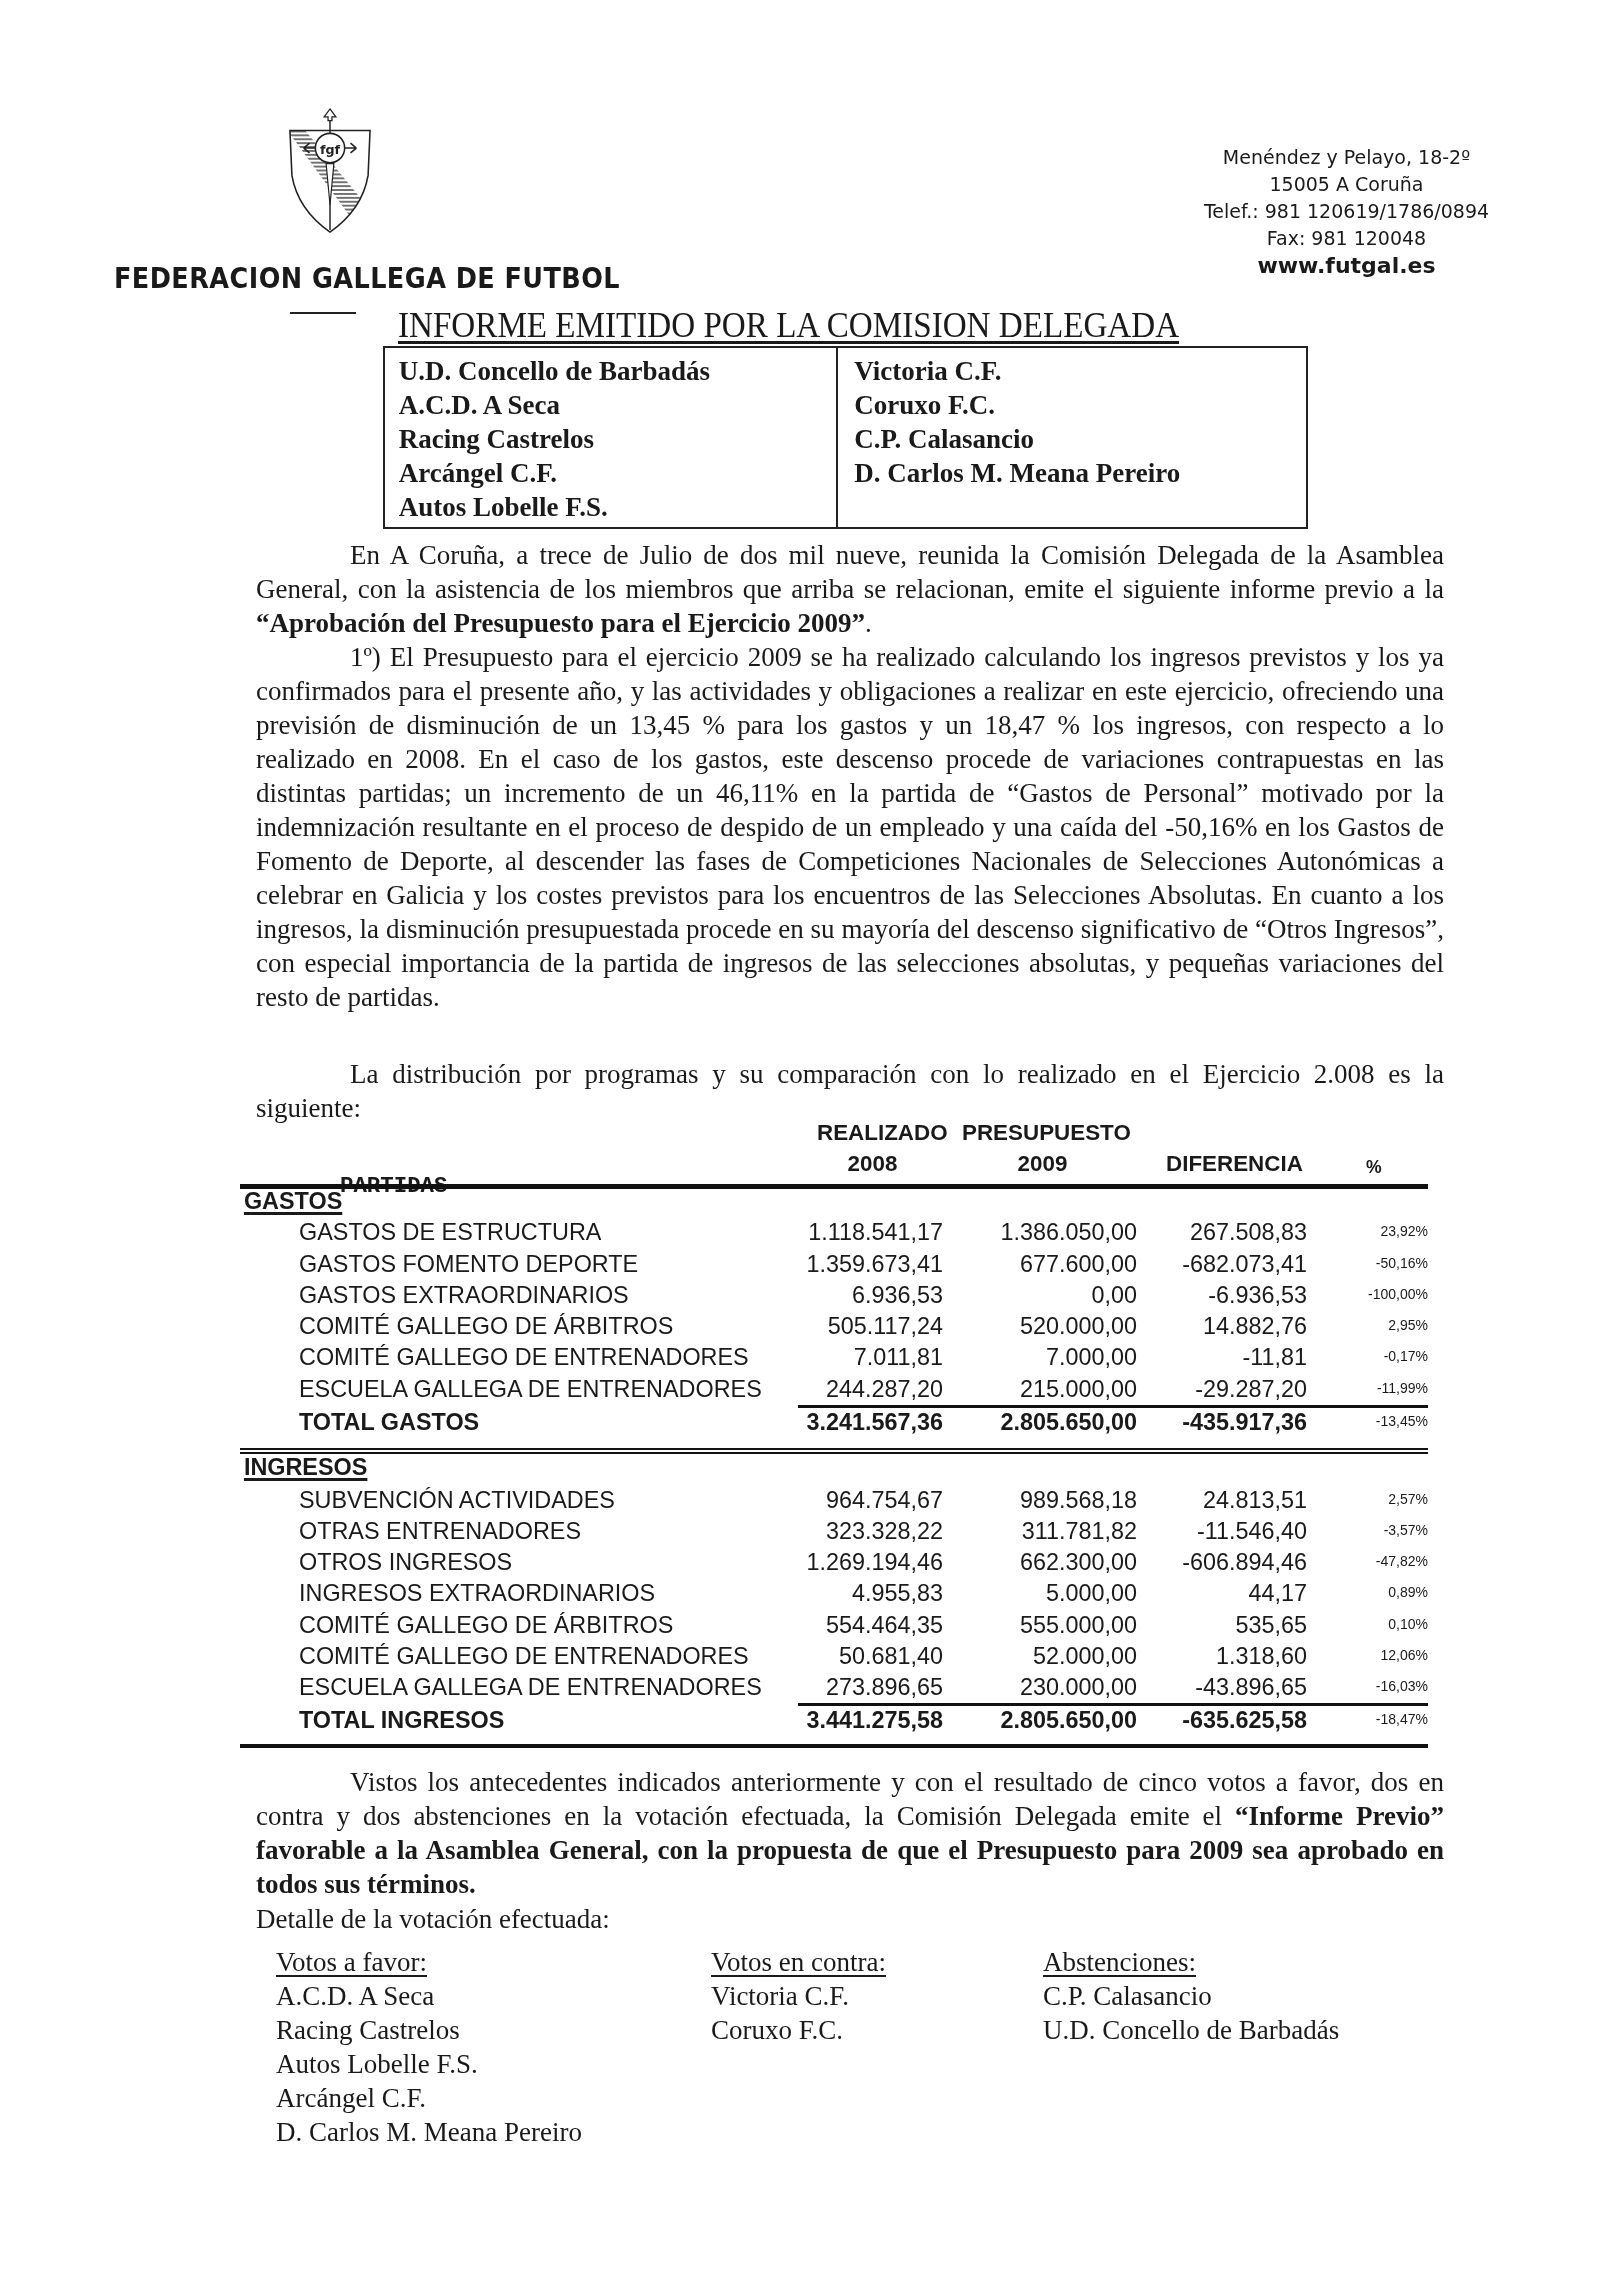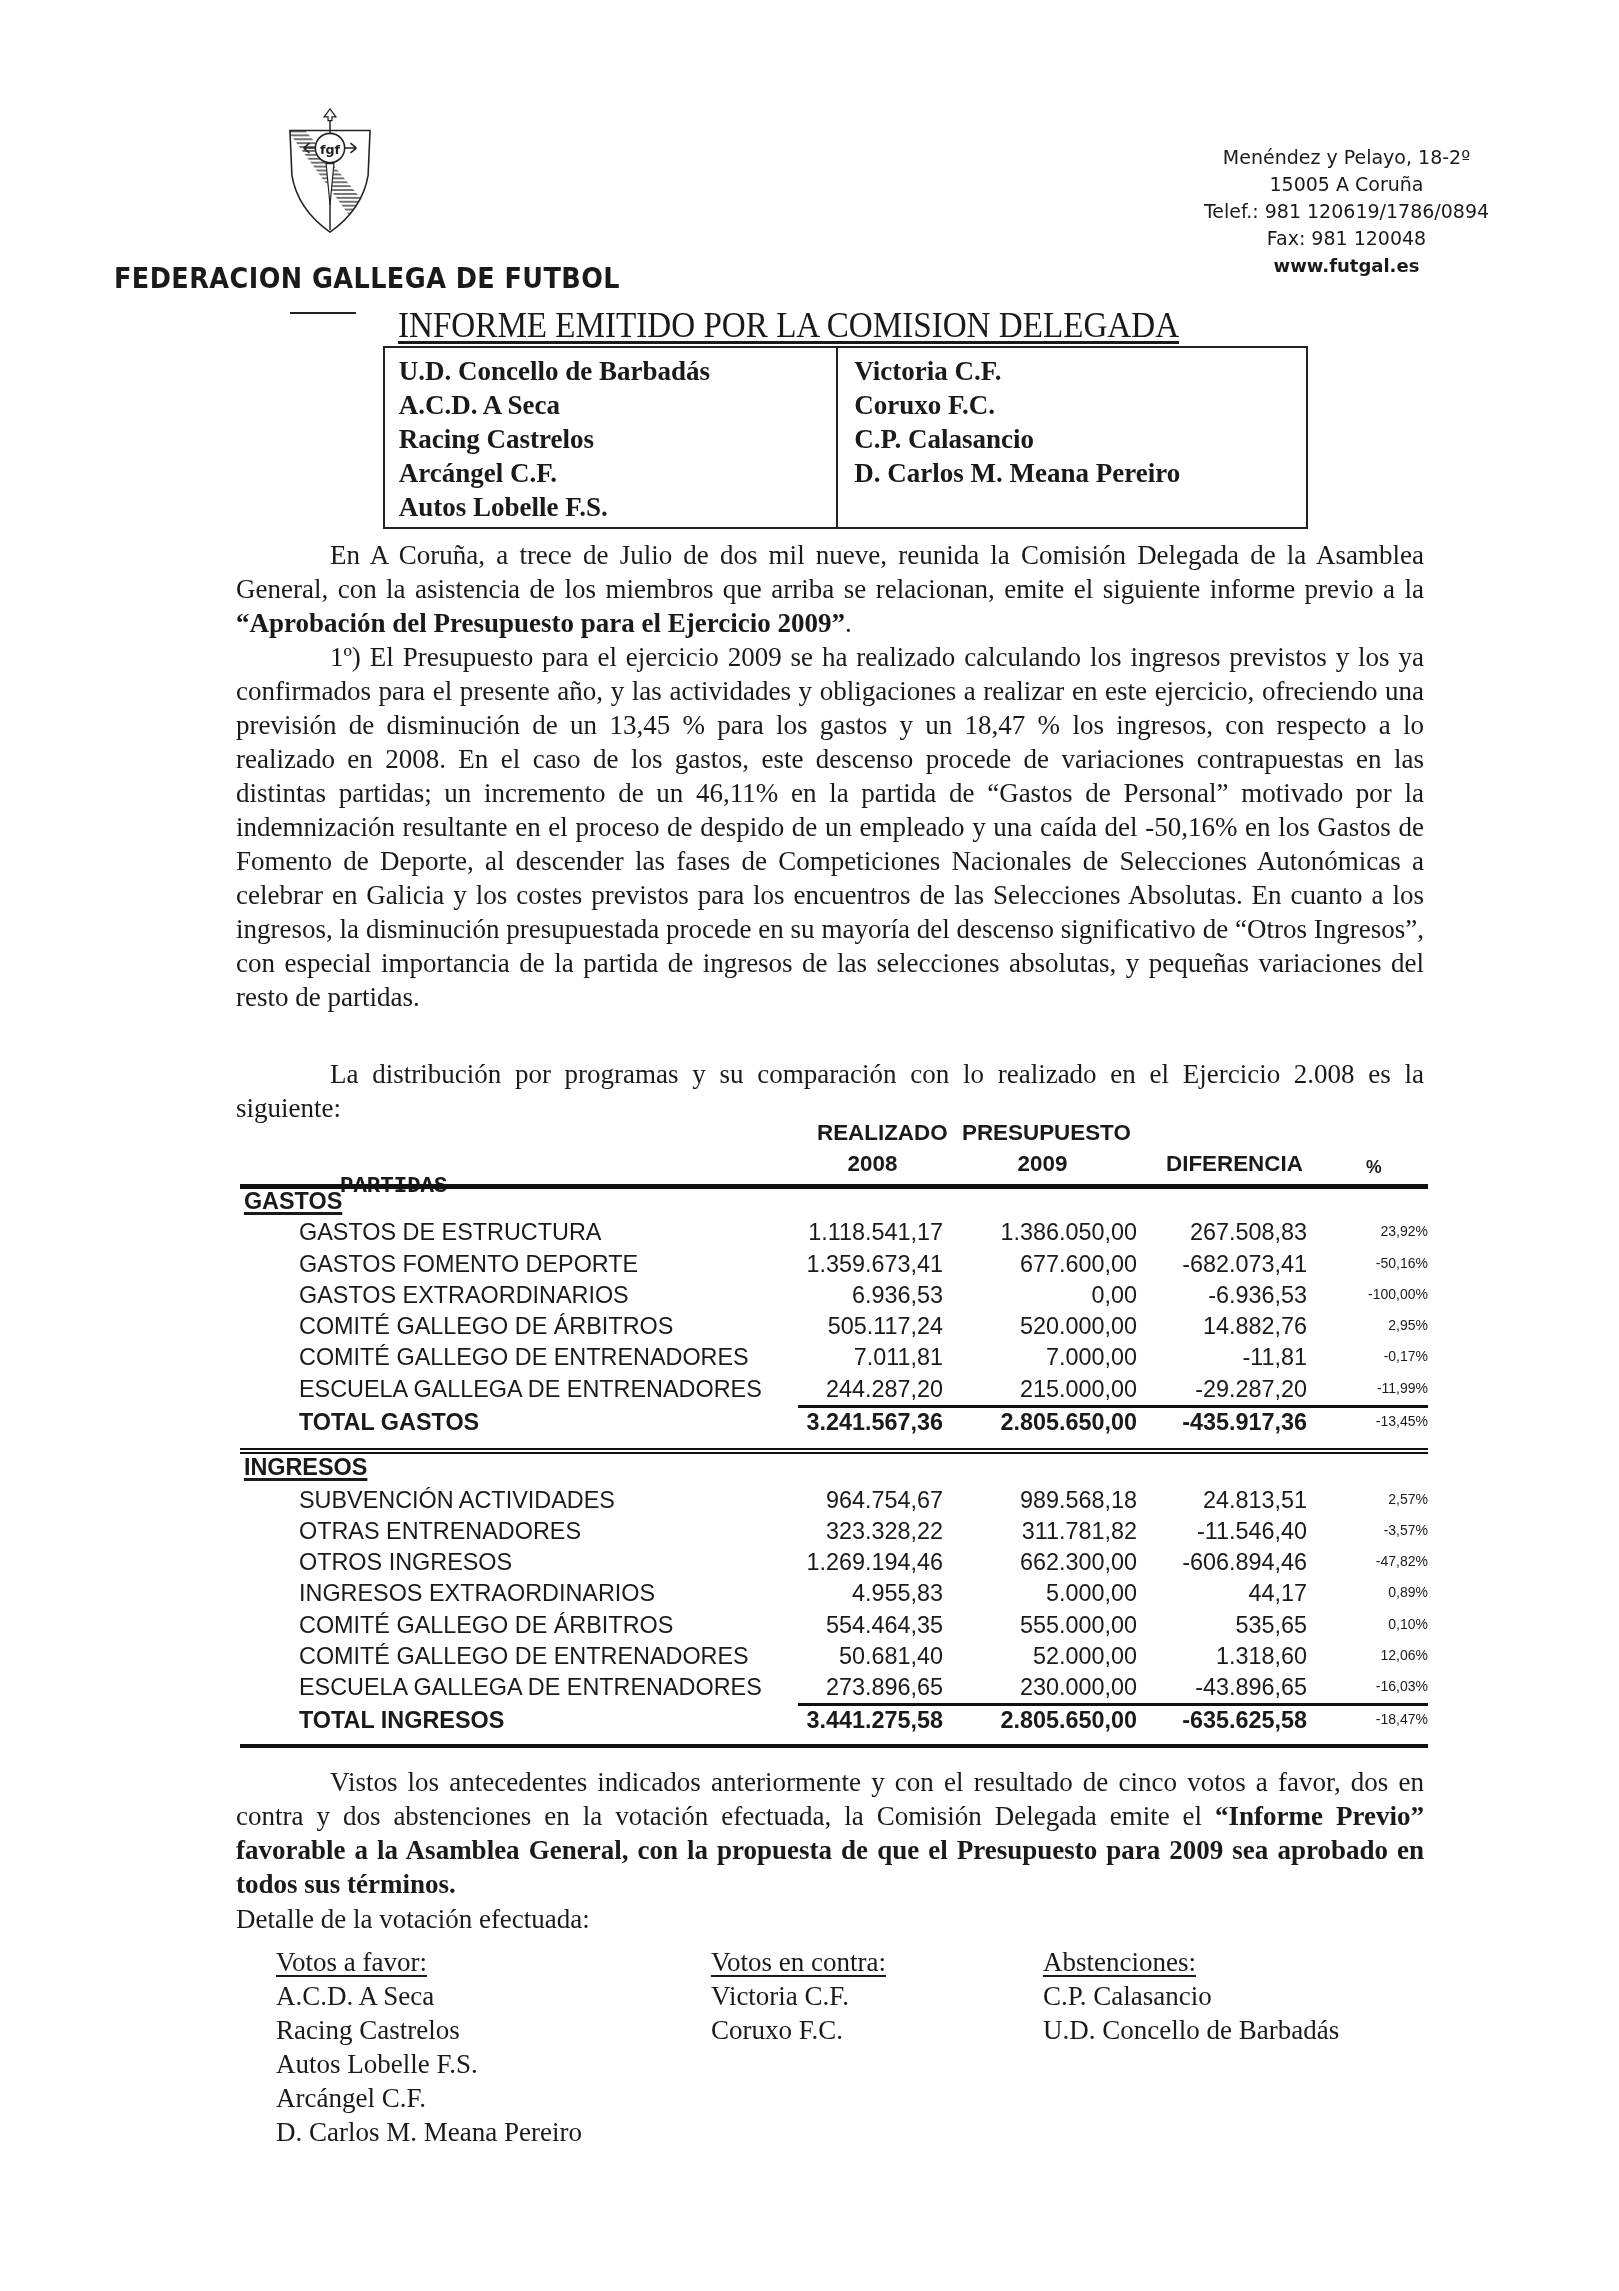--- a/index.html
+++ b/index.html
@@ -7,33 +7,33 @@
   .abs { position: absolute; }
   .serif { font-family: "Liberation Serif", "DejaVu Serif", serif; }
   .sans { font-family: "Liberation Sans", "DejaVu Sans", sans-serif; }
   .dsans { font-family: "DejaVu Sans", "Liberation Sans", sans-serif; }
 
   
   #logo { left: 286px; top: 107px; width: 88px; height: 127px; }
   #org-name { left: 114px; top: 261px; font-size: 29px; font-weight: bold; transform: scaleX(0.88); transform-origin: left; letter-spacing: 0.5px; white-space: nowrap; }
   #org-rule { left: 290px; top: 312px; width: 66px; height: 2px; background: #222; }
   #contact { right: 98px; top: 144px; width: 351px; text-align: center; font-size: 19px; line-height: 27px; }
-  #contact .web { font-weight: bold; font-size: 18px; }
+  #contact .web { font-weight: bold; font-size: 22px; }
 
   
   #title { left: 398px; top: 304px; font-size: 36px; white-space: nowrap; text-decoration: underline; text-decoration-thickness: 2.9px; text-underline-offset: 3.9px; transform: scaleX(0.92); transform-origin: left; }
 
   
   #members { left: 383px; top: 346px; width: 921px; height: 179px; border: 2px solid #222; display: flex; }
   #members .col { padding: 5.9px 0 0 13.7px; font-size: 27px; font-weight: bold; line-height: 34px; }
   #members .col.left { width: 437px; border-right: 2px solid #222; }
   #members .col.right { padding-left: 16.6px; }
 
   
-  .para { left: 236px; width: 1188px; font-size: 27px; line-height: 34px; text-align: justify; }
+  .para { left: 256px; width: 1188px; font-size: 27px; line-height: 34px; text-align: justify; }
   .para .indent { display: inline-block; width: 94px; }
   .b { font-weight: bold; }
 
   
   #budget { left: 240px; top: 1120px; width: 1188px; font-size: 23.4px; }
   .th { position: absolute; font-weight: bold; font-size: 22.4px; }
   .rule-thick { position: absolute; height: 4.9px; background: #111; }
   .rule-double { position: absolute; height: 5.9px; border-top: 2.9px solid #111; border-bottom: 2px solid #111; box-sizing: border-box; }
   .rule-thin { position: absolute; height: 2.9px; background: #111; }
   .section { position: absolute; font-weight: bold; font-size: 23.4px; text-decoration: underline; text-decoration-thickness: 2.9px; text-underline-offset: 2.9px; }

